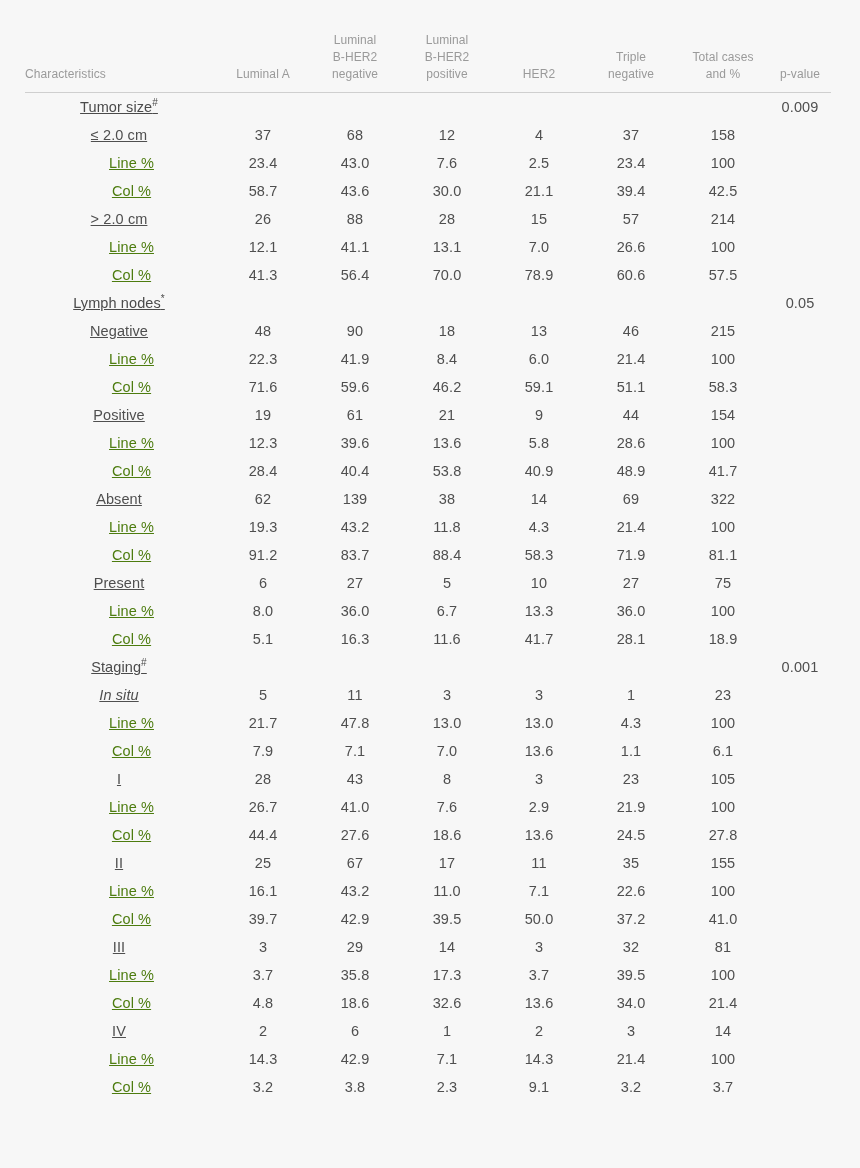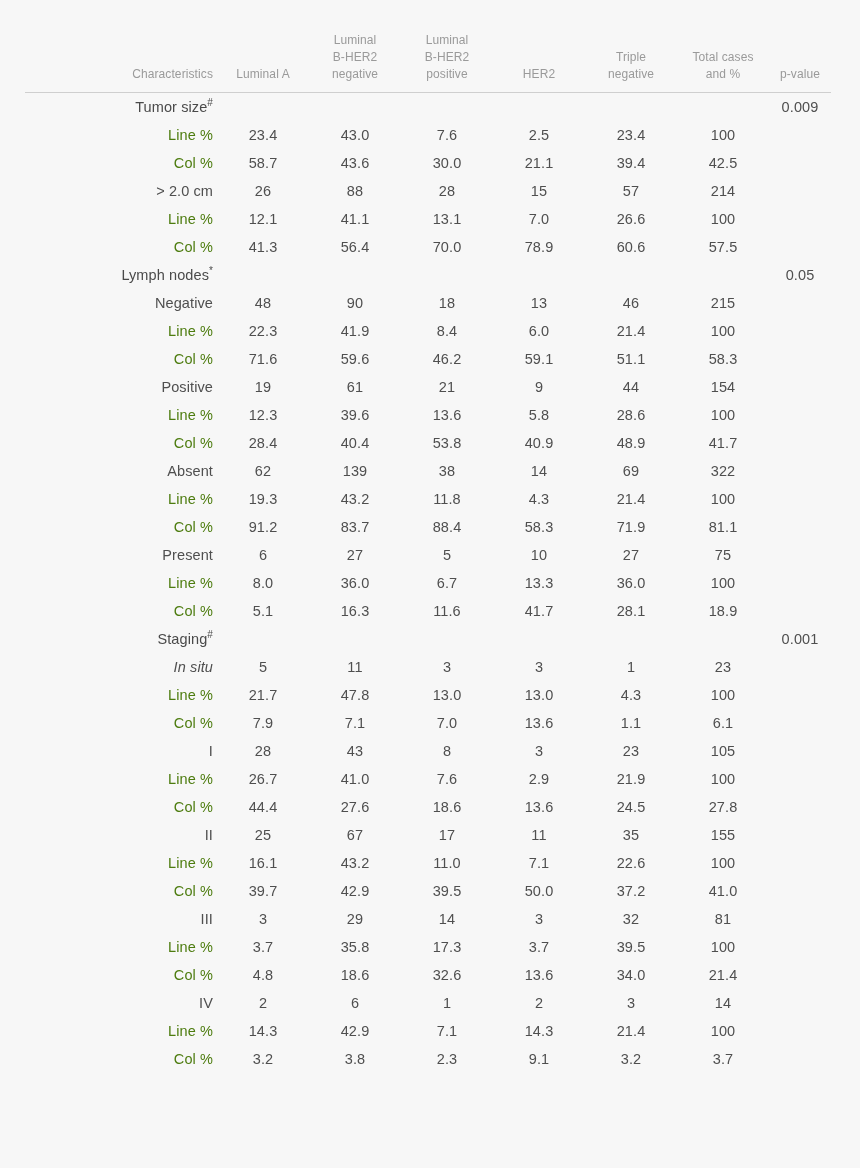--- a/index.html
+++ b/index.html
@@ -41,40 +41,41 @@
   thead th {
     font-weight: normal;
     font-size: 12px;
     color: #9a9a9a;
     padding: 0 4px 9px 4px;
     vertical-align: bottom;
     line-height: 17px;
     letter-spacing: .1px;
   }
   th.h-char {
-    text-align: right;
+    text-align: left;
     padding-left: 0;
   }
   th.h-num { text-align: center; }
   th.h-pv  { text-align: center; }
 
   thead tr th { border-bottom: 1px solid #cfcfcf; }
 
   
   tbody td {
     font-size: 14.5px;
     padding: 6px 4px;
     line-height: 16px;
     color: #4f4f4f;
     letter-spacing: .1px;
   }
   td.lbl {
-    text-align: right;
+    text-align: center;
     padding-left: 0;
     white-space: nowrap;
+    text-decoration: underline;
   }
   td.lbl.ind { padding-left: 25px; color: #4d7c0f; }
   td.lbl.ital { font-style: italic; margin-left: 27px; }
   td.num { text-align: center; }
   td.pv  { text-align: center; }
 
   tr.grp td.lbl { color: #4a4a4a; }
   tr.two-line td.lbl {
     white-space: normal;
     line-height: 19px;
@@ -135,20 +136,30 @@
           <td class="lbl"><span>Tumor size</span><sup class="fn">#</sup></td>
           <td class="num"></td>
           <td class="num"></td>
           <td class="num"></td>
           <td class="num"></td>
           <td class="num"></td>
           <td class="num"></td>
           <td class="pv">0.009</td>
         </tr>
         <tr>
+          <td class="lbl">≤ 2.0 cm</td>
+          <td class="num">37</td>
+          <td class="num">68</td>
+          <td class="num">12</td>
+          <td class="num">4</td>
+          <td class="num">37</td>
+          <td class="num">158</td>
+          <td class="pv"></td>
+        </tr>
+        <tr>
           <td class="lbl ind">Line %</td>
           <td class="num">23.4</td>
           <td class="num">43.0</td>
           <td class="num">7.6</td>
           <td class="num">2.5</td>
           <td class="num">23.4</td>
           <td class="num">100</td>
           <td class="pv"></td>
         </tr>
         <tr>

